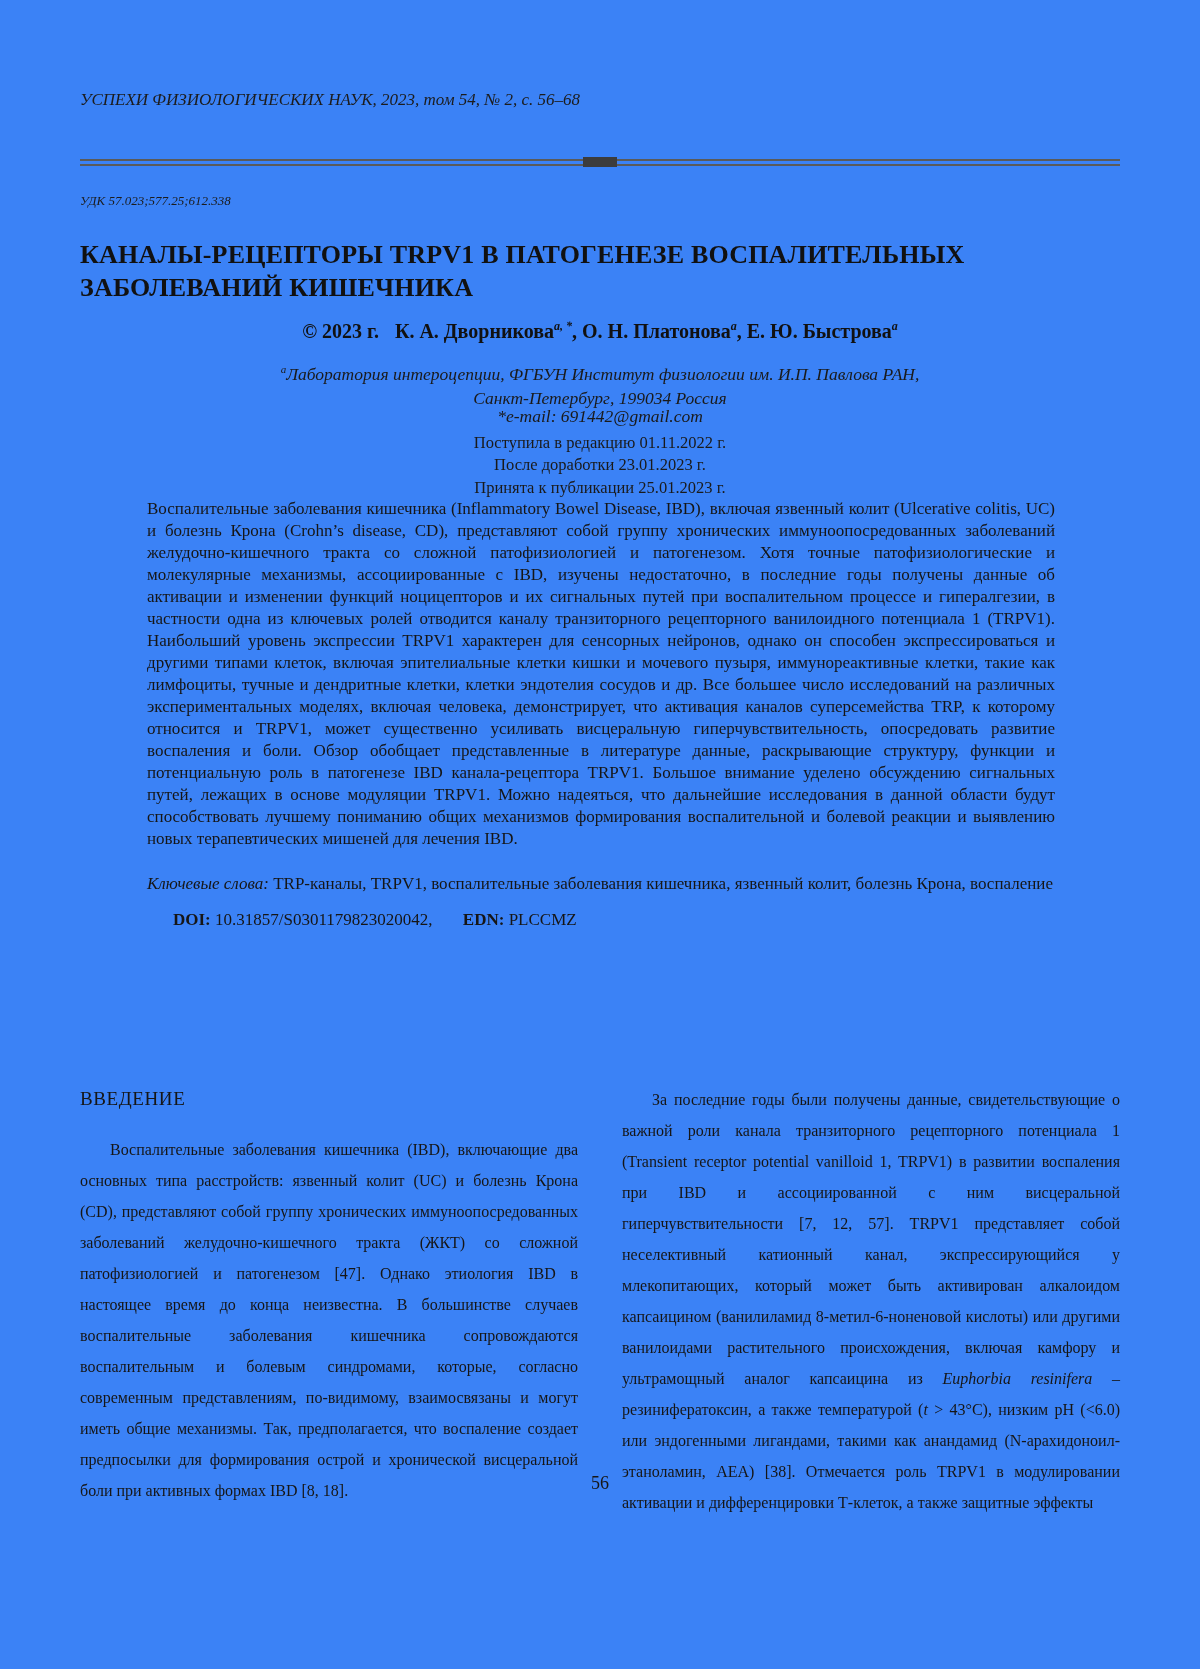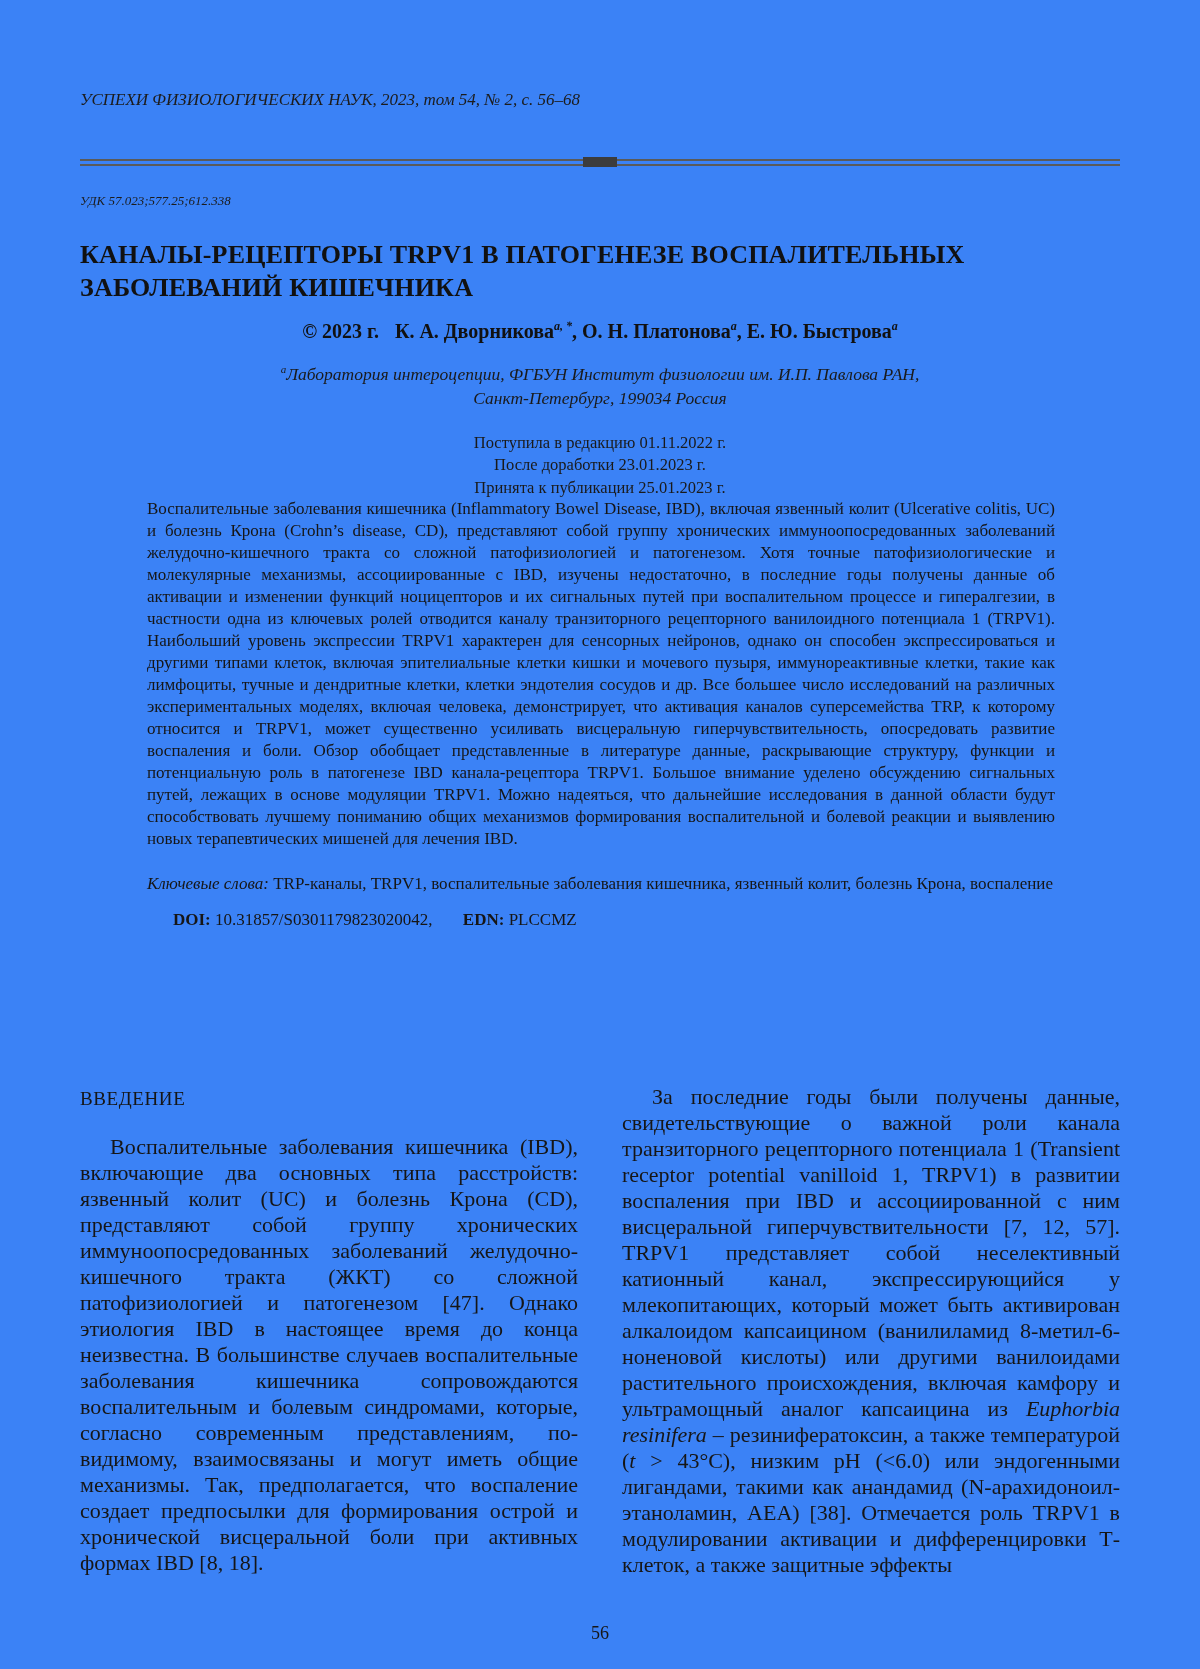--- a/index.html
+++ b/index.html
@@ -72,27 +72,27 @@
     position: absolute; left: 80px; right: 80px; top: 1082px;
     display: flex; gap: 44px;
   }
   .col { width: 498px; }
   .intro-heading {
     margin: 6px 0 24px 0; text-align: left;
     font-size: 19px; letter-spacing: 0.6px; font-weight: normal; color: #161616;
   }
   .body-par {
     margin: 0; text-align: justify; text-indent: 30px;
-    font-size: 22px; line-height: 26px; color: #161616;
+    font-size: 16px; line-height: 31px; color: #161616;
   }
   .col-right .body-par { margin-top: 2px; }
   .ital { font-style: italic; }
 
   .page-number {
-    position: absolute; left: 0; right: 0; top: 1623px;
+    position: absolute; left: 0; right: 0; top: 1473px;
     text-align: center; font-size: 18px; color: #161616;
   }
 </style>
 </head>
 <body>
 
 <div class="page">
 
   <div class="running-head">УСПЕХИ ФИЗИОЛОГИЧЕСКИХ НАУК, 2023, том 54, № 2, с. 56–68</div>
 
@@ -111,20 +111,21 @@
 
   <div class="authors">
     <span class="copyright">© 2023 г.</span><span><span>К. А. Дворникова</span><sup>a, *</sup><span>, </span></span><span><span>О. Н. Платонова</span><sup>a</sup><span>, </span></span><span><span>Е. Ю. Быстрова</span><sup>a</sup></span>
   </div>
 
   <div class="affiliation">
     <sup>a</sup><span>Лаборатория интероцепции, ФГБУН Институт физиологии им. И.П. Павлова РАН,</span><br>
     <span>Санкт-Петербург, 199034 Россия</span>
   </div>
 
+  <div class="email">*e-mail: 691442@gmail.com</div>
 
   <div class="history">
     <div>Поступила в редакцию 01.11.2022 г.</div>
     <div>После доработки 23.01.2023 г.</div>
     <div>Принята к публикации 25.01.2023 г.</div>
   </div>
 
   <div class="front-matter">
     <div class="abstract">Воспалительные заболевания кишечника (Inflammatory Bowel Disease, IBD), включая язвенный колит (Ulcerative colitis, UC) и болезнь Крона (Crohn’s disease, CD), представляют собой группу хронических иммуноопосредованных заболеваний желудочно-кишечного тракта со сложной патофизиологией и патогенезом. Хотя точные патофизиологические и молекулярные механизмы, ассоциированные с IBD, изучены недостаточно, в последние годы получены данные об активации и изменении функций ноцицепторов и их сигнальных путей при воспалительном процессе и гипералгезии, в частности одна из ключевых ролей отводится каналу транзиторного рецепторного ванилоидного потенциала 1 (TRPV1). Наибольший уровень экспрессии TRPV1 характерен для сенсорных нейронов, однако он способен экспрессироваться и другими типами клеток, включая эпителиальные клетки кишки и мочевого пузыря, иммунореактивные клетки, такие как лимфоциты, тучные и дендритные клетки, клетки эндотелия сосудов и др. Все большее число исследований на различных экспериментальных моделях, включая человека, демонстрирует, что активация каналов суперсемейства TRP, к которому относится и TRPV1, может существенно усиливать висцеральную гиперчувствительность, опосредовать развитие воспаления и боли. Обзор обобщает представленные в литературе данные, раскрывающие структуру, функции и потенциальную роль в патогенезе IBD канала-рецептора TRPV1. Большое внимание уделено обсуждению сигнальных путей, лежащих в основе модуляции TRPV1. Можно надеяться, что дальнейшие исследования в данной области будут способствовать лучшему пониманию общих механизмов формирования воспалительной и болевой реакции и выявлению новых терапевтических мишеней для лечения IBD.</div>
     <div class="keywords">

